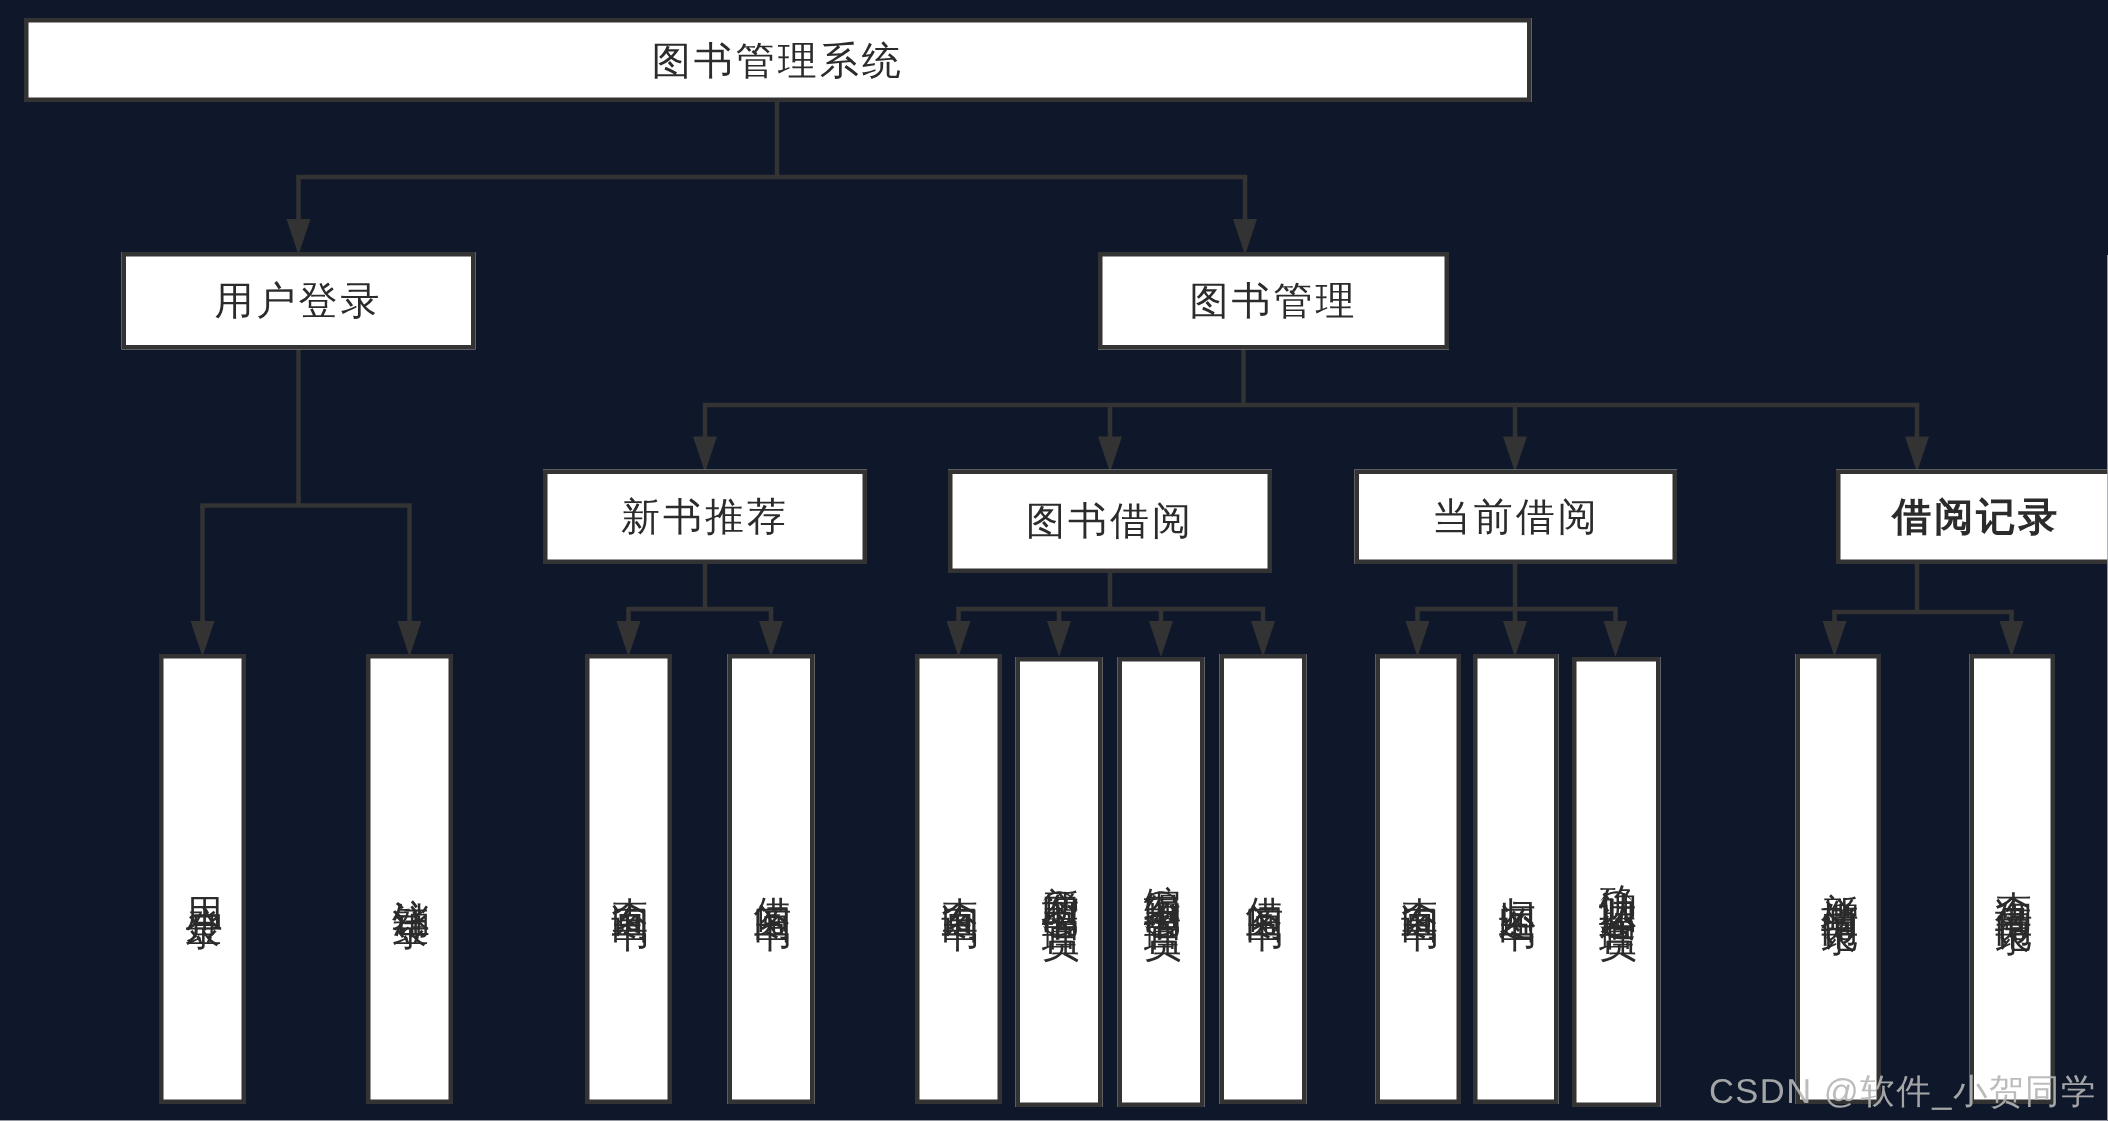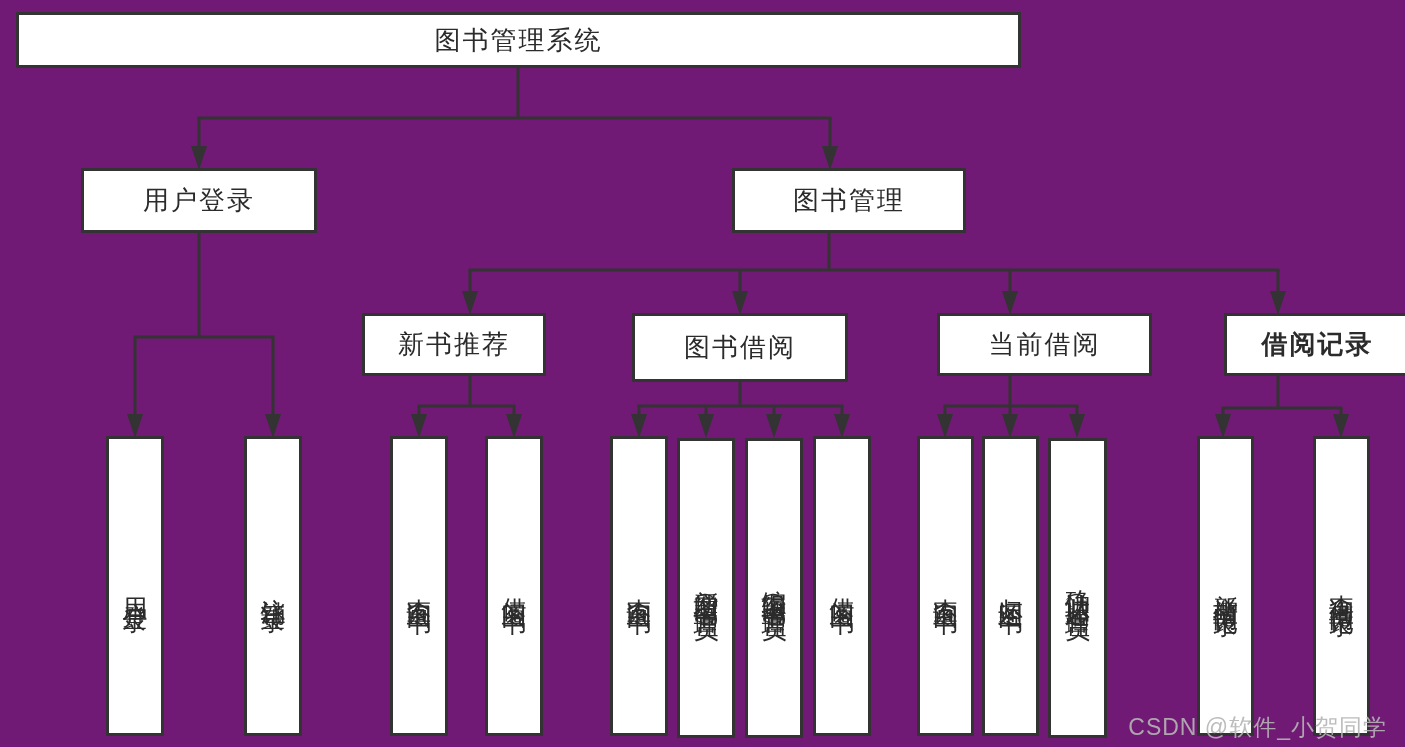--- a/index.html
+++ b/index.html
@@ -4,21 +4,21 @@
 <style>
   html, body {
     margin: 0;
     padding: 0;
     background: #ffffff;
   }
   #canvas {
     position: relative;
     width: 1405px;
     height: 747px;
-    background: #701a75;
+    background: #0f172a;
     font-family: "Liberation Sans", "DejaVu Sans", sans-serif;
     overflow: hidden;
   }
   #wires {
     position: absolute;
     left: 0;
     top: 0;
     width: 1405px;
     height: 747px;
   }
@@ -43,21 +43,21 @@
   .node.v .vtext {
     writing-mode: vertical-rl;
     text-orientation: mixed;
     letter-spacing: 4px;
     line-height: 1;
     white-space: nowrap;
   }
   .watermark {
     position: absolute;
     top: 712px;
-    right: 18px;
+    right: 7px;
     font-size: 23px;
     color: #b5b5b5;
     letter-spacing: 1px;
     white-space: nowrap;
     z-index: 10;
     opacity: 0.9;
   }
 </style>
 </head>
 <body>
@@ -114,27 +114,27 @@
     <span>图书管理系统</span>
   </div>
 
   <div class="node h" style="left:81px; top:168px; width:236px; height:65px;">
     <span>用户登录</span>
   </div>
   <div class="node h" style="left:732px; top:168px; width:234px; height:65px;">
     <span>图书管理</span>
   </div>
 
-  <div class="node h" style="left:362px; top:313px; width:184px; height:63px;">
+  <div class="node h" style="left:362px; top:313px; width:216px; height:63px;">
     <span>新书推荐</span>
   </div>
   <div class="node h" style="left:632px; top:313px; width:216px; height:69px;">
     <span>图书借阅</span>
   </div>
-  <div class="node h" style="left:937px; top:313px; width:215px; height:63px;">
+  <div class="node h" style="left:903px; top:313px; width:215px; height:63px;">
     <span>当前借阅</span>
   </div>
   <div class="node h" style="left:1224px; top:313px; width:187px; height:63px;font-weight:bold;">
     <span>借阅记录</span>
   </div>
 
   <div class="node v" style="left:106px; top:436px; width:58px; height:300px;">
     <span class="vtext">用户登录</span>
   </div>
   <div class="node v" style="left:244px; top:436px; width:58px; height:300px;">

